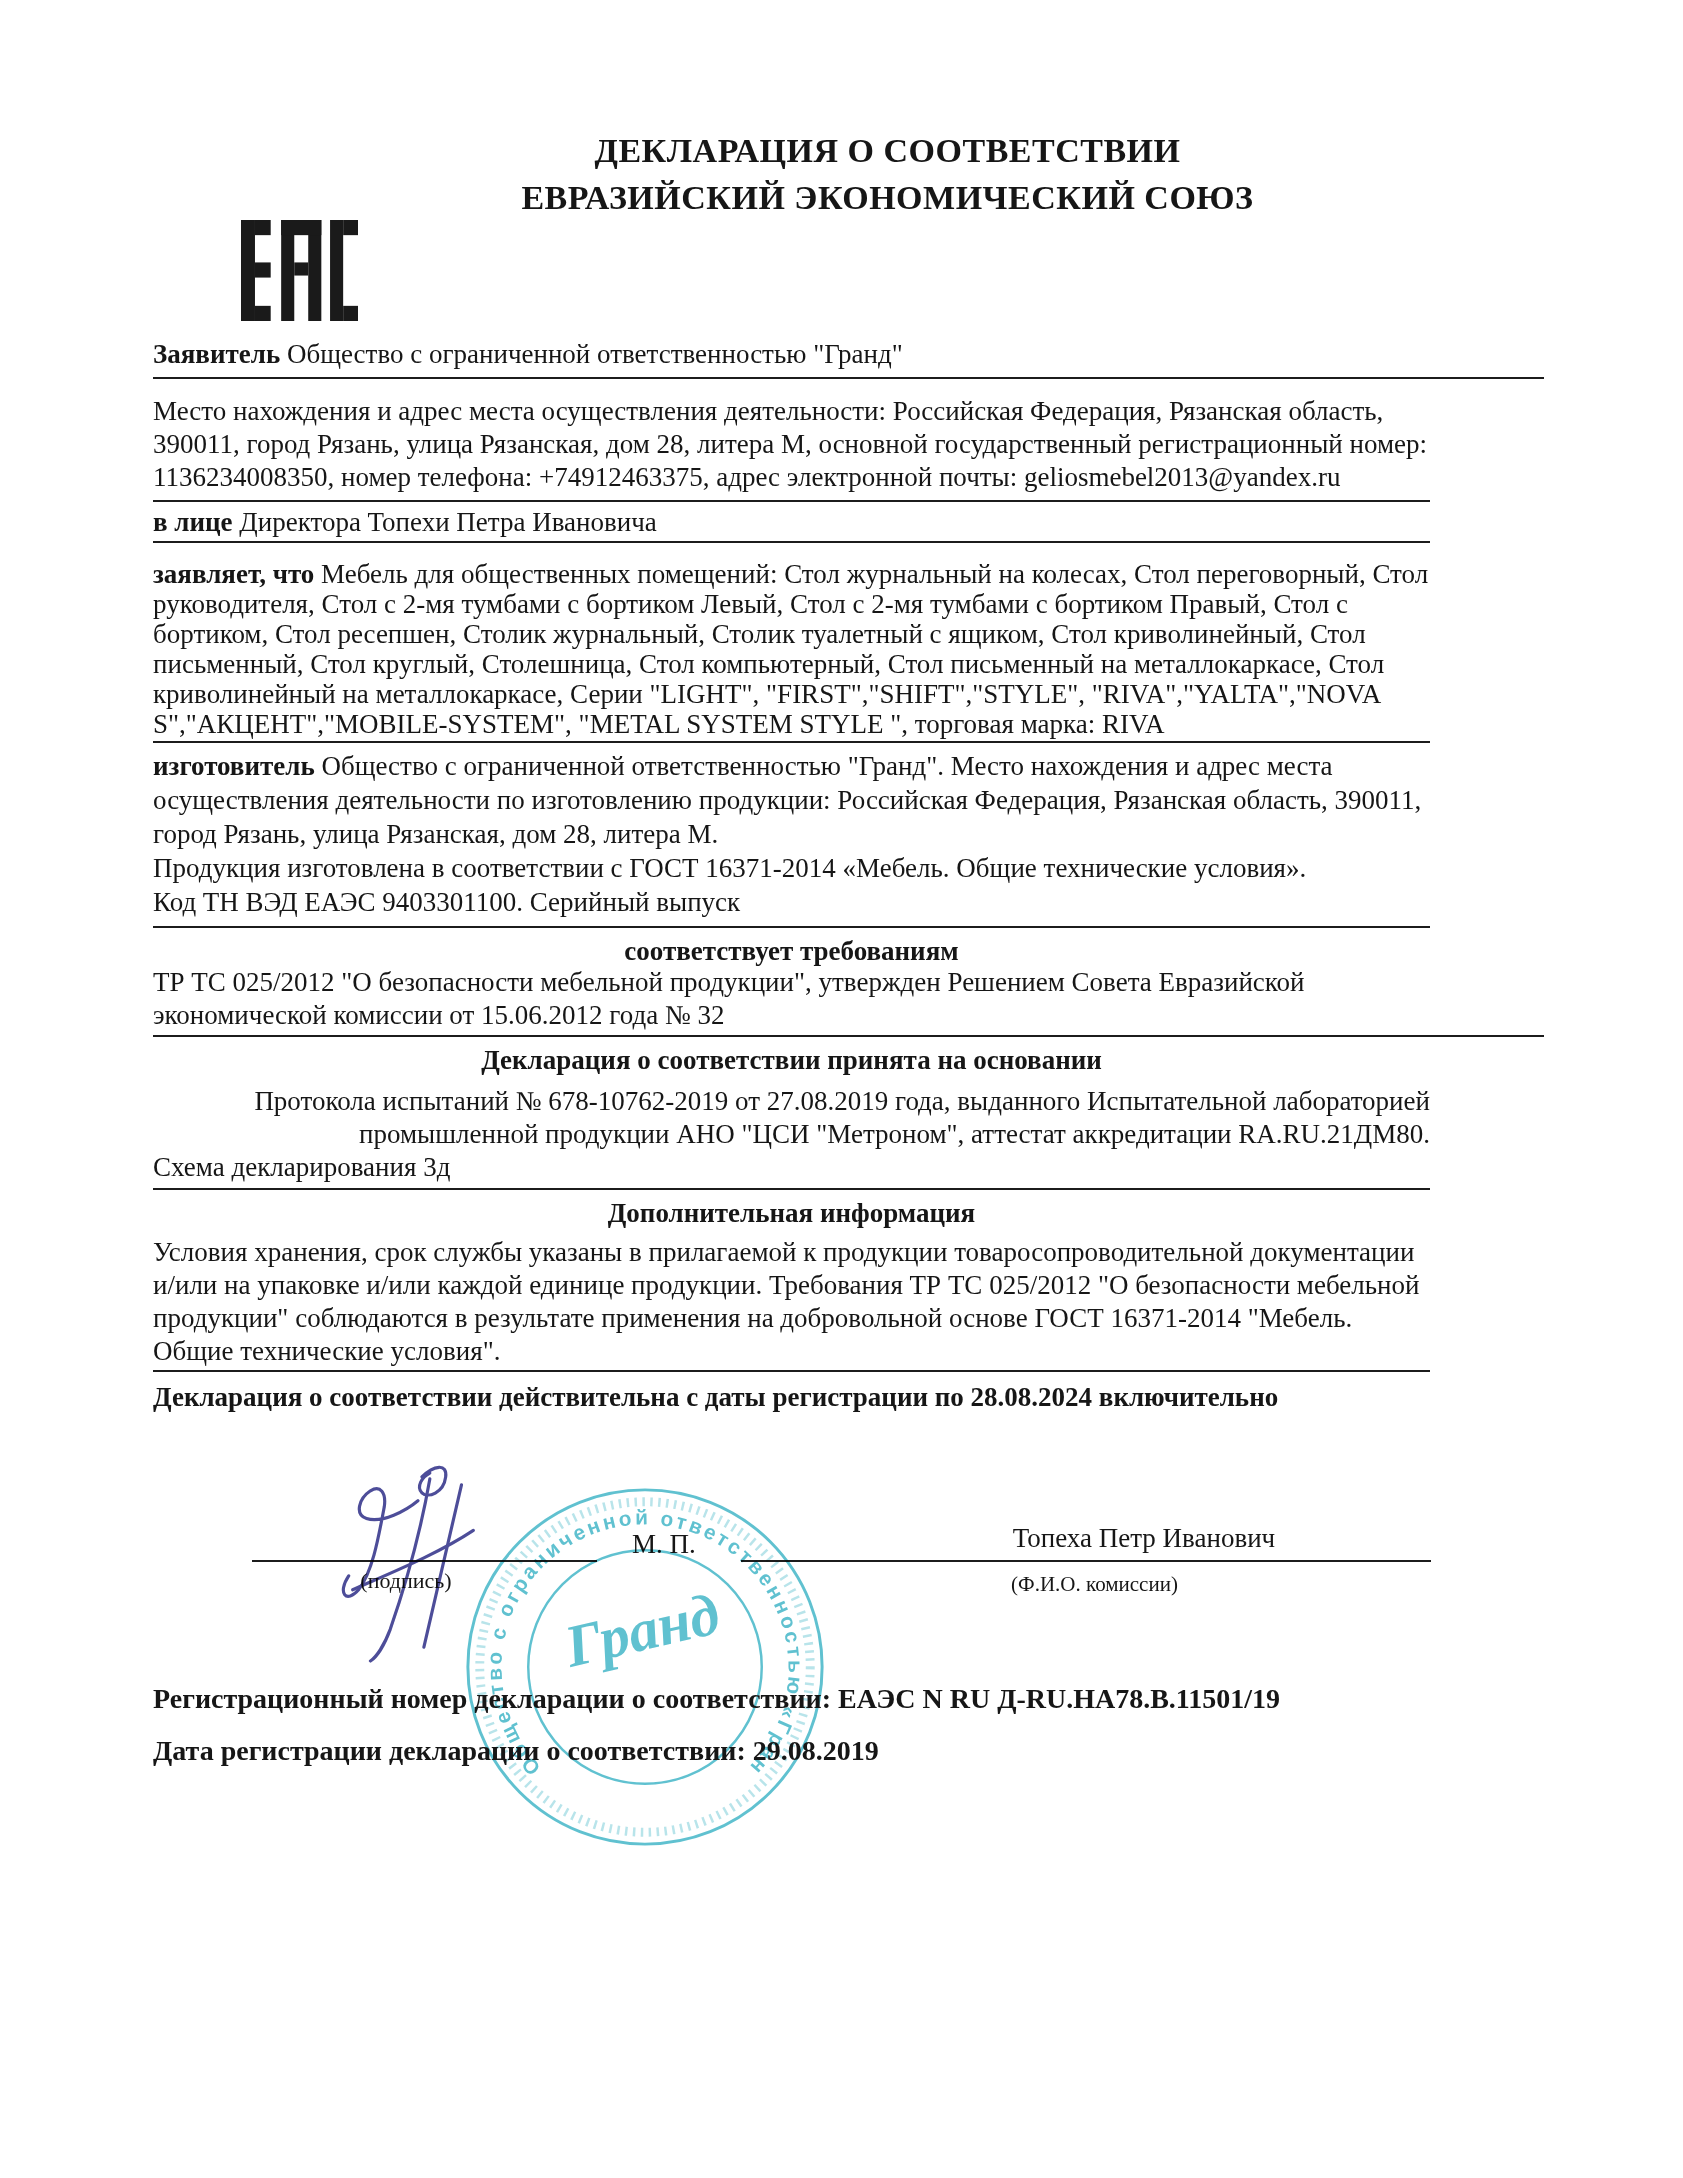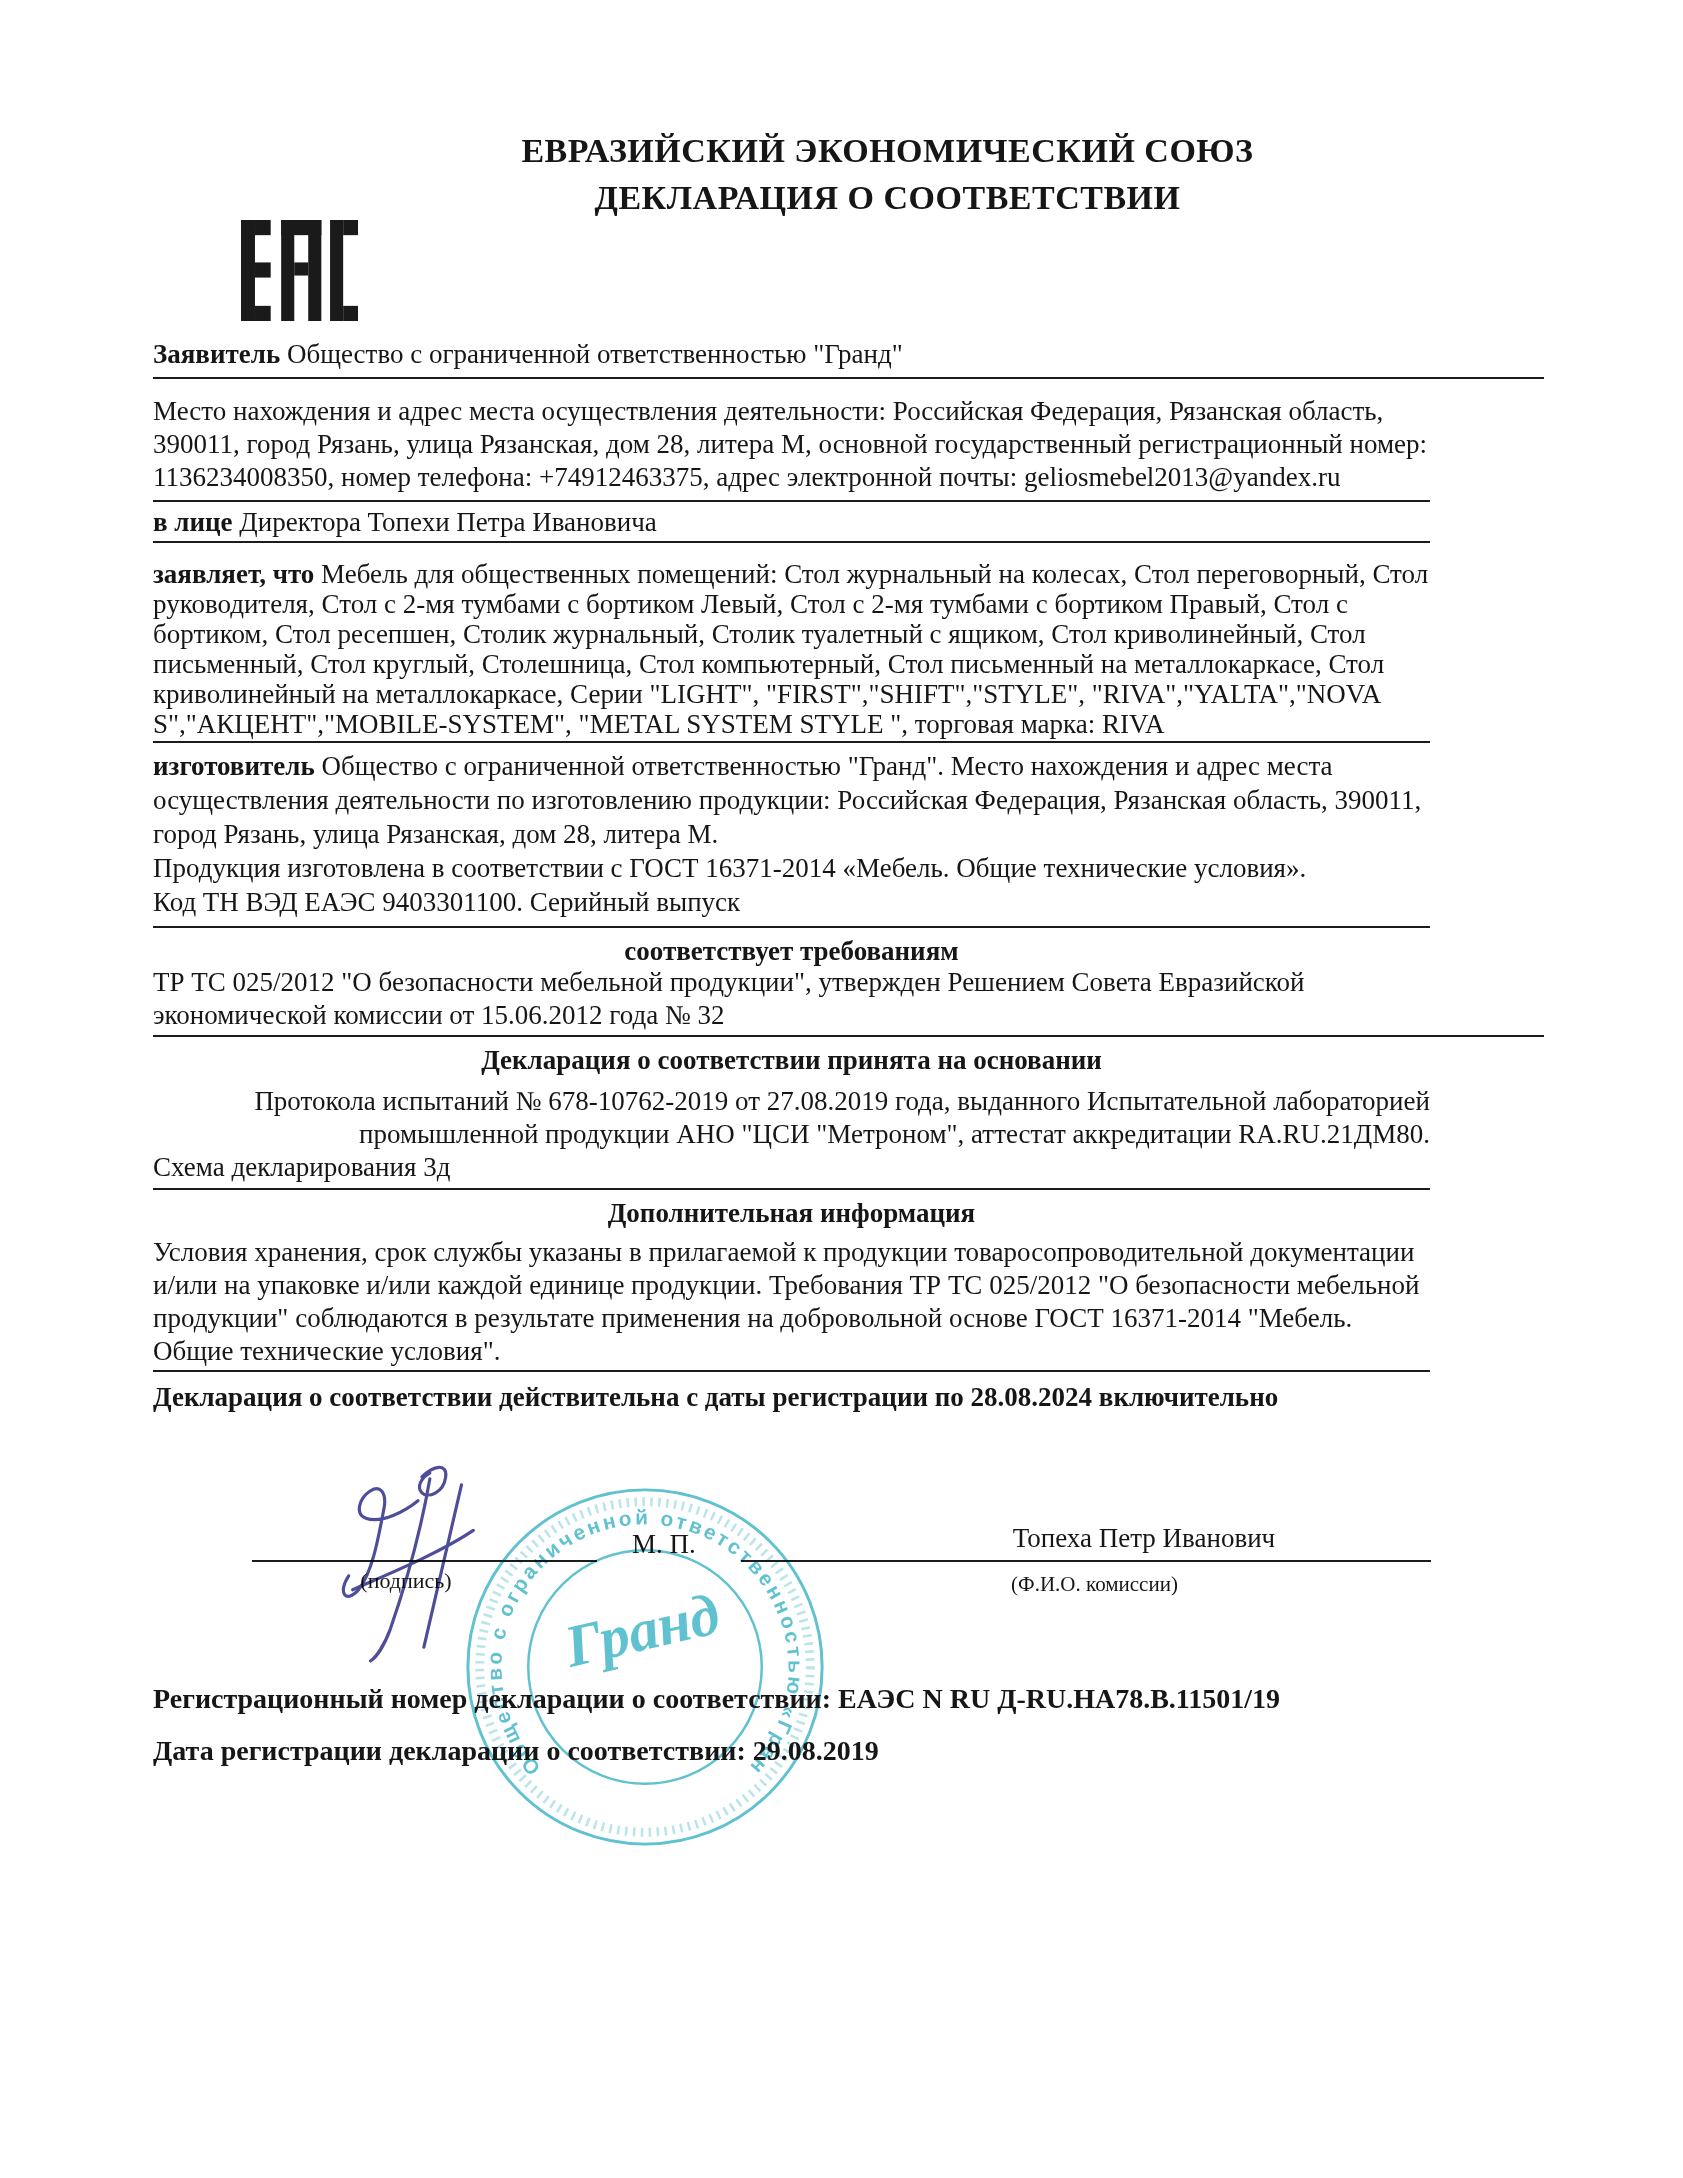--- a/index.html
+++ b/index.html
@@ -68,22 +68,22 @@
   .handwriting path{stroke:var(--signature-color,#3e3e90);fill:none;stroke-width:3.2;stroke-linecap:round;}
   .ring-text{font-family:"Liberation Sans","DejaVu Sans",sans-serif;font-size:21px;letter-spacing:3px;font-weight:bold;}
   .stamp-center-text{font-size:60px;font-style:italic;font-weight:bold;font-family:"Liberation Serif","DejaVu Serif",serif;}
 </style>
 </head>
 <body>
 
 <div class="page">
 
   <div class="title-block">
+    <div>ДЕКЛАРАЦИЯ О СООТВЕТСТВИИ</div>
     <div>ЕВРАЗИЙСКИЙ ЭКОНОМИЧЕСКИЙ СОЮЗ</div>
-    <div>ДЕКЛАРАЦИЯ О СООТВЕТСТВИИ</div>
   </div>
 
   <div class="eac-logo">
     <svg viewBox="0 0 134 100" width="117" height="101" preserveAspectRatio="none">
       <g fill="#1a1a1a">
 
         <rect x="0" y="0" width="16" height="100"></rect>
         <rect x="16" y="0" width="18" height="15"></rect>
         <rect x="16" y="42" width="18" height="15"></rect>
         <rect x="16" y="85" width="18" height="15"></rect>

